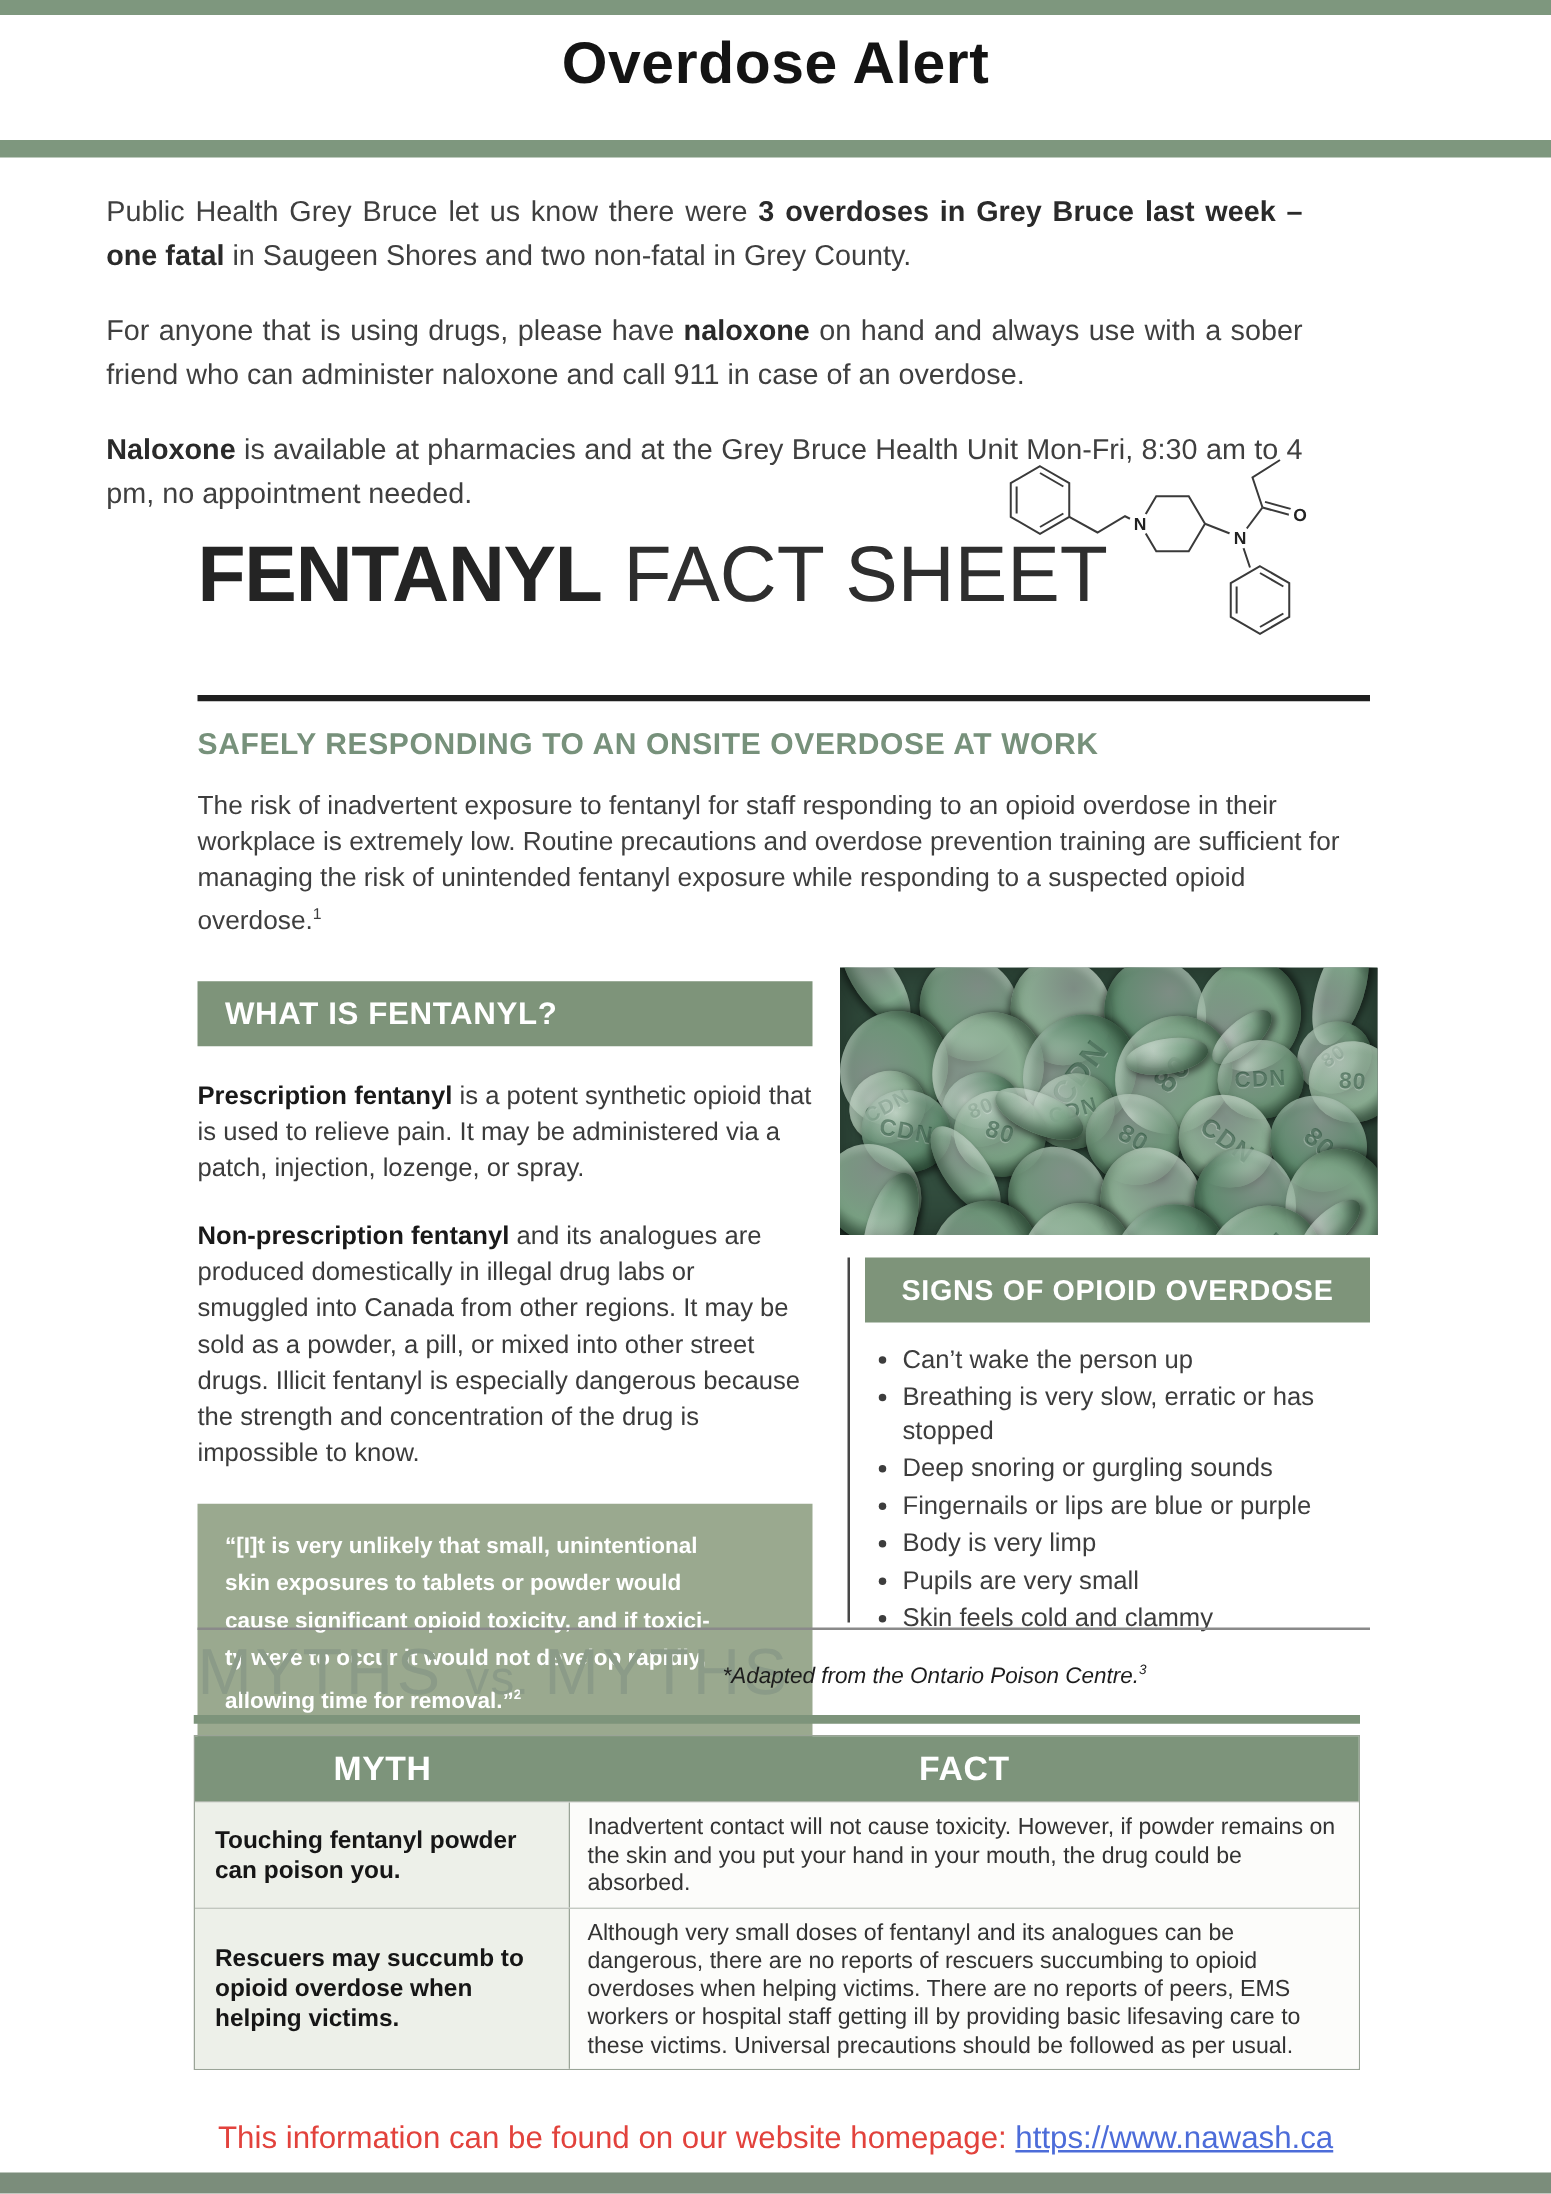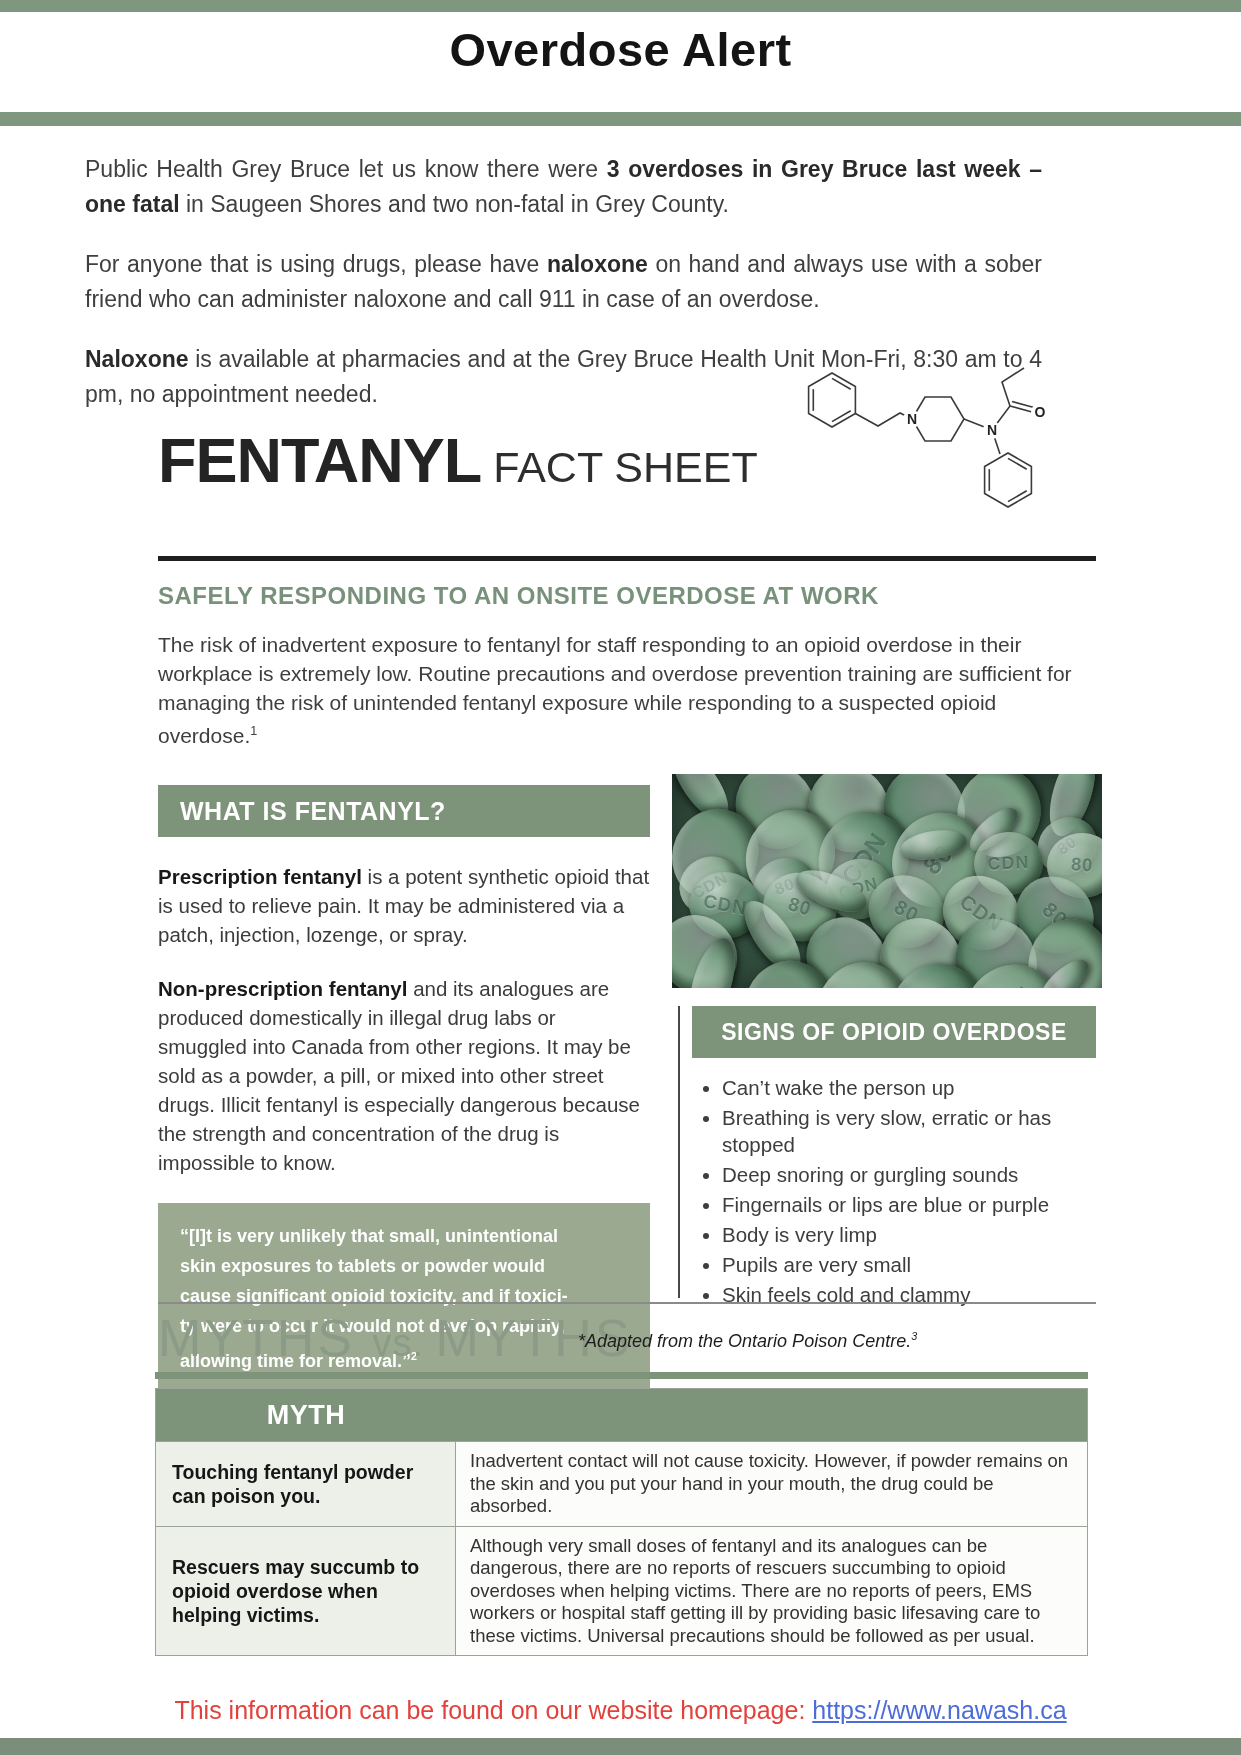--- a/index.html
+++ b/index.html
@@ -15,21 +15,21 @@
   .intro p{margin:0 0 25px 0;font-size:23px;line-height:35px;color:#3f3f3f;text-align:justify;}
   .intro b{color:#2a2a2a;}
 
   .molecule{position:absolute;left:788px;top:346px;width:300px;height:190px;}
   .molecule polygon,.molecule line,.molecule polyline{fill:none;stroke:#3a3a3a;stroke-width:1.6;}
   .molecule circle{fill:#ffffff;stroke:none;}
   .molecule text{font-size:14px;font-weight:700;fill:#222;text-anchor:middle;font-family:"Liberation Sans",sans-serif;}
 
   .fact-title{position:absolute;left:158px;top:424px;white-space:nowrap;}
   .ft-bold{font-size:63px;font-weight:800;color:#242424;letter-spacing:-1px;}
-  .ft-light{font-size:43px;font-weight:400;color:#2e2e2e;letter-spacing:0px;}
+  .ft-light{font-size:63px;font-weight:400;color:#2e2e2e;letter-spacing:0px;}
   .fact-rule{position:absolute;left:158px;top:556px;width:938px;height:5px;background:#1f1f1f;}
   .safely{position:absolute;left:158px;top:582px;margin:0;font-size:24px;font-weight:700;
           color:#77917b;letter-spacing:0.5px;}
   .safely-body{position:absolute;left:158px;top:630px;width:935px;margin:0;font-size:21px;
                line-height:29px;color:#3e3e3e;}
   sup{font-size:60%;vertical-align:super;}
 
   .col-left{position:absolute;left:158px;top:785px;width:492px;}
   .green-header{height:52px;background:#7e947a;color:#ffffff;font-weight:700;
                 font-size:25px;line-height:52px;padding-left:22px;letter-spacing:0.5px;box-sizing:border-box;}
@@ -50,21 +50,21 @@
 
   .thin-rule{position:absolute;left:158px;top:1302px;width:938px;height:2px;background:#8a8a8a;}
   .myths-heading{position:absolute;left:158px;top:1308px;white-space:nowrap;color:#8b9b88;}
   .mh-big{font-size:52px;font-weight:300;letter-spacing:3px;}
   .mh-small{font-size:38px;font-weight:300;letter-spacing:1px;}
   .adapted{position:absolute;left:578px;top:1330px;margin:0;font-size:18px;font-style:italic;color:#1d1d1d;}
 
   .myth-table{position:absolute;left:155px;top:1372px;width:933px;}
   .mt-topstrip{height:7px;background:#7d947b;margin-bottom:9px;}
   .mt-frame{border:1px solid #9aa497;}
-  .mt-headrow{display:flex;background:#7d947b;height:52px;flex-direction:column;}
+  .mt-headrow{display:flex;background:#7d947b;height:52px;}
   .mt-headrow span{color:#ffffff;font-weight:700;font-size:27px;line-height:52px;text-align:center;letter-spacing:0.5px;}
   .mt-head-col1{width:300px;}
   .mt-head-col2{flex:1;}
   .mt-row{display:flex;border-top:1px solid #9aa497;}
   .mt-myth{width:300px;box-sizing:border-box;border-right:1px solid #9aa497;background:#edf0e9;
            display:flex;align-items:center;padding:10px 16px;font-weight:700;font-size:19.5px;
            line-height:24px;color:#161616;}
   .mt-fact{flex:1;background:#fcfcfa;padding:8px 14px;font-size:18.5px;line-height:22.5px;color:#333333;}
 
   .footer-line{position:absolute;top:1696px;left:0;width:1241px;margin:0;text-align:center;font-size:25px;}

